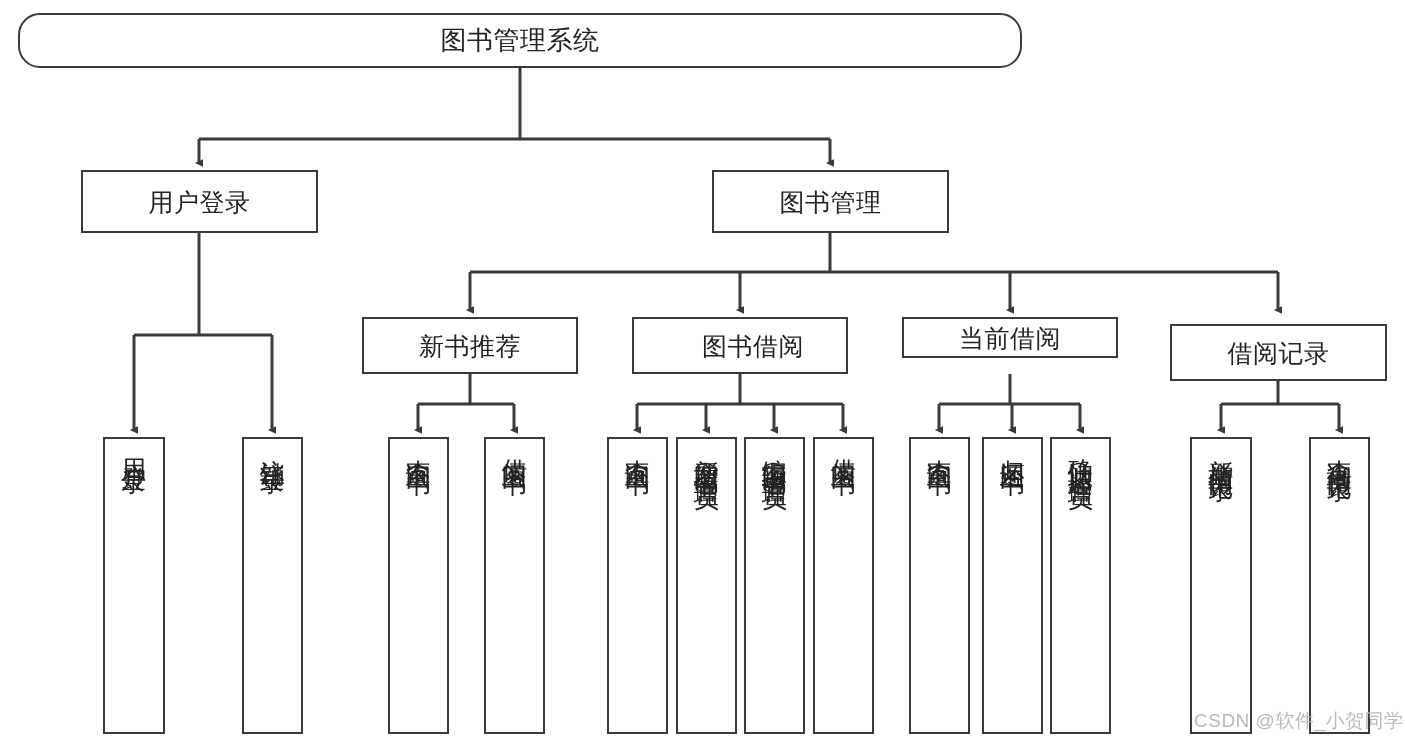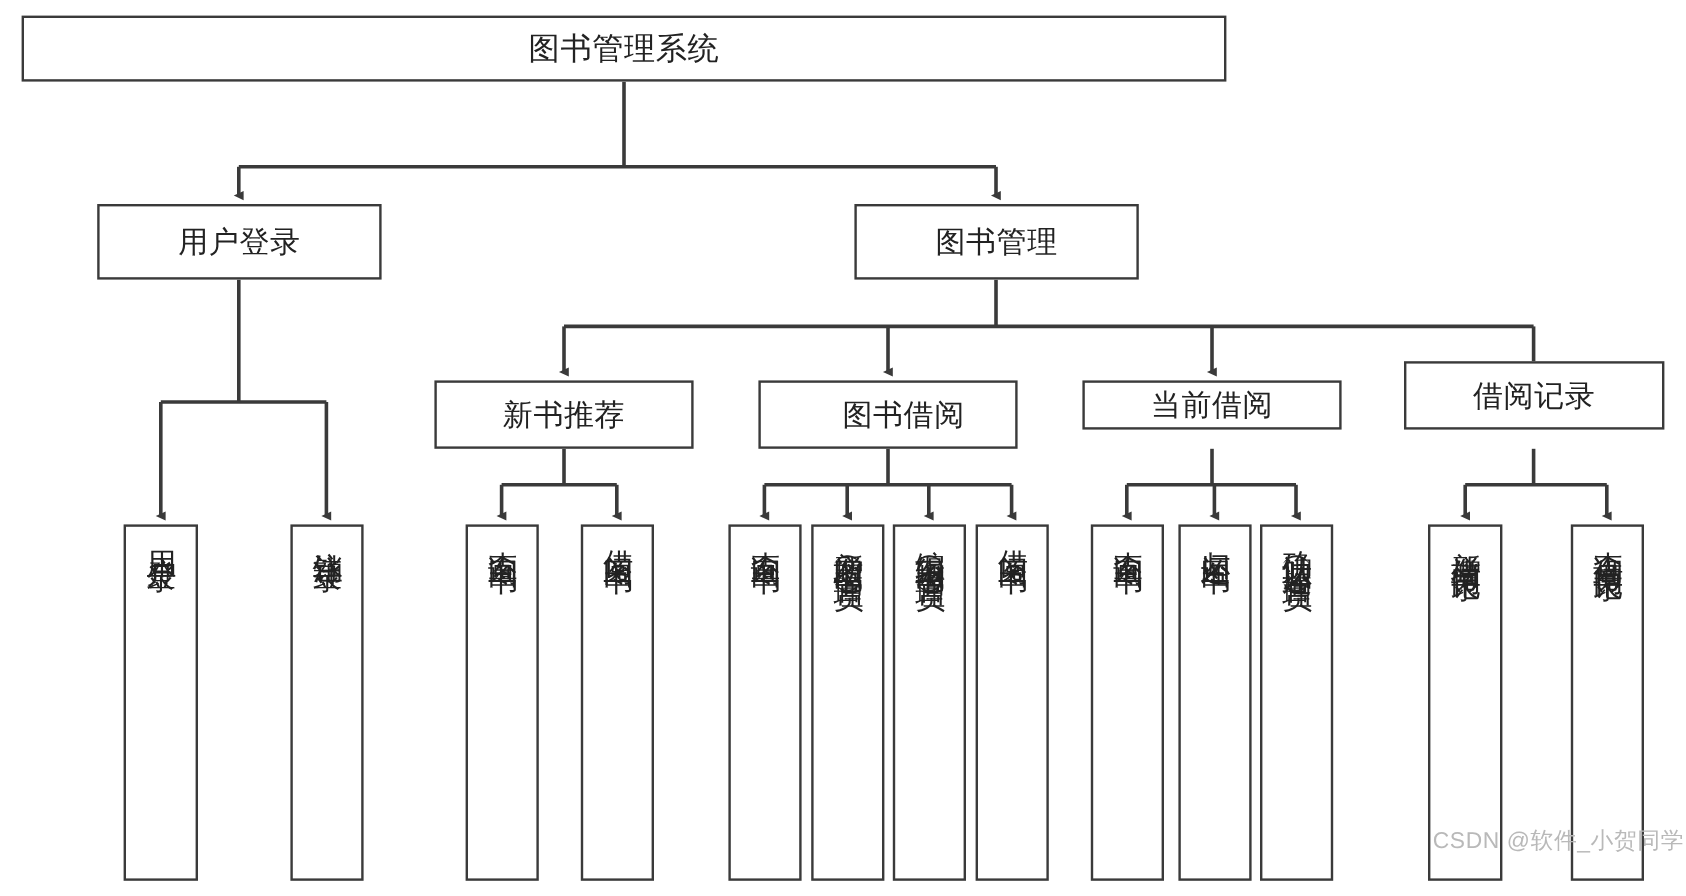--- a/index.html
+++ b/index.html
@@ -116,41 +116,41 @@
       <path d="M 1012 404 L 1012 430" marker-end="url(#arrowhead)"></path>
       <path d="M 1080 404 L 1080 430" marker-end="url(#arrowhead)"></path>
 
       <path d="M 1278 374 L 1278 404"></path>
       <path d="M 1221 404 L 1339 404"></path>
       <path d="M 1221 404 L 1221 430" marker-end="url(#arrowhead)"></path>
       <path d="M 1339 404 L 1339 430" marker-end="url(#arrowhead)"></path>
     </g>
   </svg>
 
-  <div class="node root horiz" style="left:18px; top:13px; width:1004px; height:55px;">
+  <div class="node root horiz" style="left:18px; top:13px; width:1004px; height:55px;border-radius:22px;">
     <span class="label">图书管理系统</span>
   </div>
 
   <div class="node horiz" style="left:81px; top:170px; width:237px; height:63px;">
     <span class="label">用户登录</span>
   </div>
   <div class="node horiz" style="left:712px; top:170px; width:237px; height:63px;">
     <span class="label">图书管理</span>
   </div>
 
   <div class="node horiz" style="left:362px; top:317px; width:216px; height:57px;">
     <span class="label">新书推荐</span>
   </div>
   <div class="node horiz" style="left:632px; top:317px; width:216px; height:57px;padding-left:26px;">
     <span class="label">图书借阅</span>
   </div>
   <div class="node horiz" style="left:902px; top:317px; width:216px; height:41px;">
     <span class="label">当前借阅</span>
   </div>
-  <div class="node horiz" style="left:1170px; top:301px; width:217px; height:57px;">
+  <div class="node horiz" style="left:1170px; top:324px; width:217px; height:57px;">
     <span class="label">借阅记录</span>
   </div>
 
   <div class="node vert" style="left:103px; top:437px; width:62px; height:297px;">
     <span class="label">用户登录</span>
   </div>
   <div class="node vert" style="left:242px; top:437px; width:61px; height:297px;">
     <span class="label">注销登录</span>
   </div>
 
@@ -184,15 +184,15 @@
     <span class="label">确认归还（管理员）</span>
   </div>
 
   <div class="node vert" style="left:1190px; top:437px; width:62px; height:297px;">
     <span class="label">新增借阅记录</span>
   </div>
   <div class="node vert" style="left:1309px; top:437px; width:61px; height:297px;">
     <span class="label">查询借阅记录</span>
   </div>
 
-  <div class="watermark" style="left:1194px; top:688px;">CSDN @软件_小贺同学</div>
+  <div class="watermark" style="left:1194px; top:708px;">CSDN @软件_小贺同学</div>
 
 </div>
 
 </body></html>

